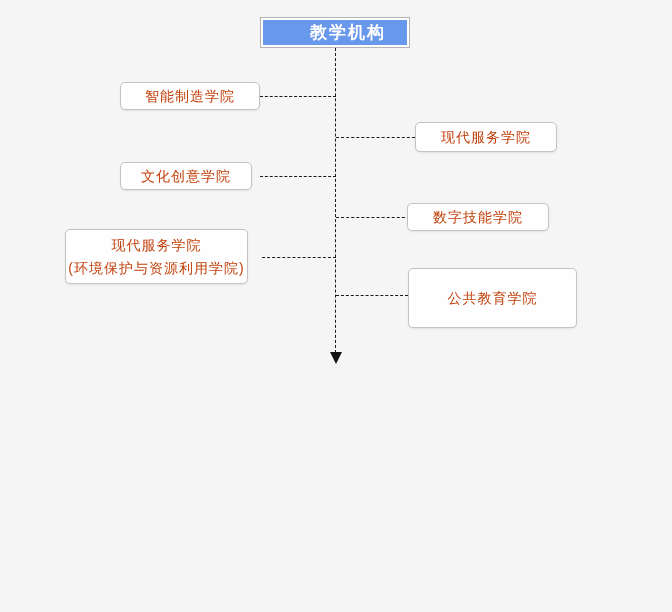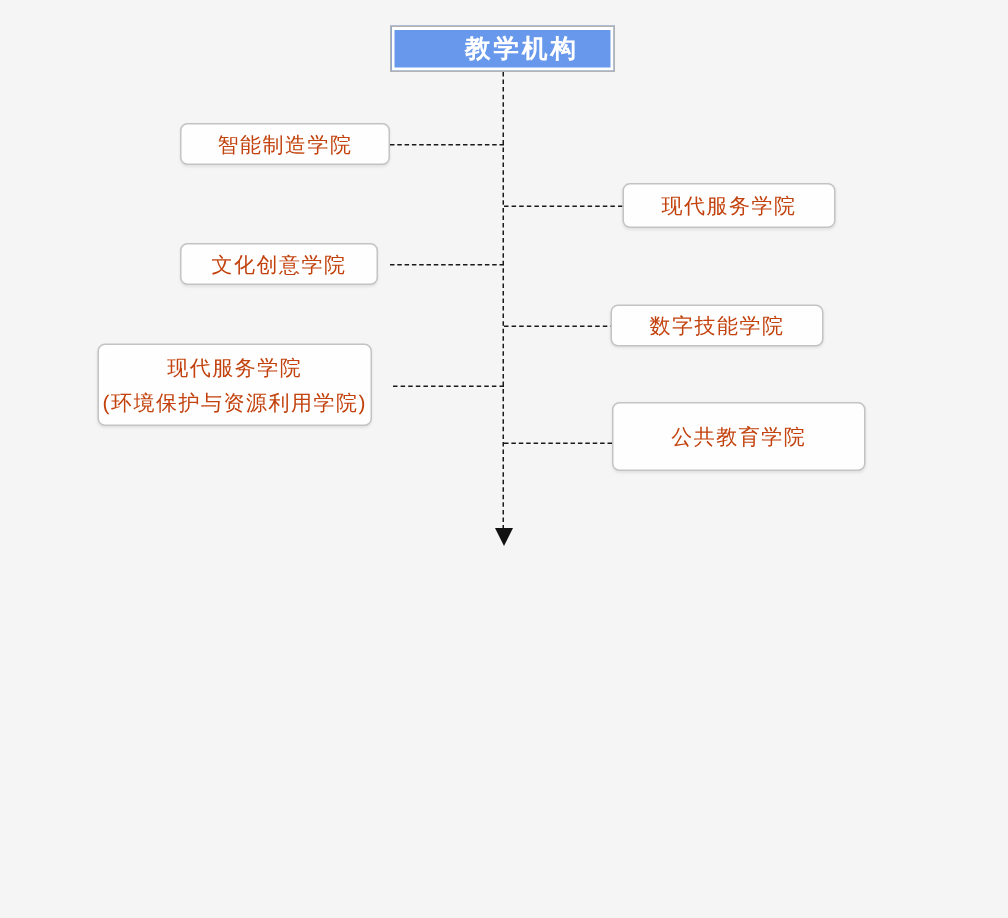--- a/index.html
+++ b/index.html
@@ -80,21 +80,21 @@
     align-items: center;
     justify-content: center;
     text-align: center;
   }
   .node-line { display: block; line-height: 23px; white-space: nowrap; }
   .node-0 { left: 120px; top: 82px;  width: 140px; height: 28px; }
   .node-1 { left: 415px; top: 122px; width: 142px; height: 30px; }
   .node-2 { left: 120px; top: 162px; width: 132px; height: 28px; }
   .node-3 { left: 407px; top: 203px; width: 142px; height: 28px; }
   .node-4 { left: 65px;  top: 229px; width: 183px; height: 55px; }
-  .node-5 { left: 408px; top: 268px; width: 169px; height: 46px; }
+  .node-5 { left: 408px; top: 268px; width: 169px; height: 60px; }
 </style>
 </head>
 <body>
 
 <div class="stage">
 
   <div class="root-box">
     <span>教学机构</span>
   </div>
 

